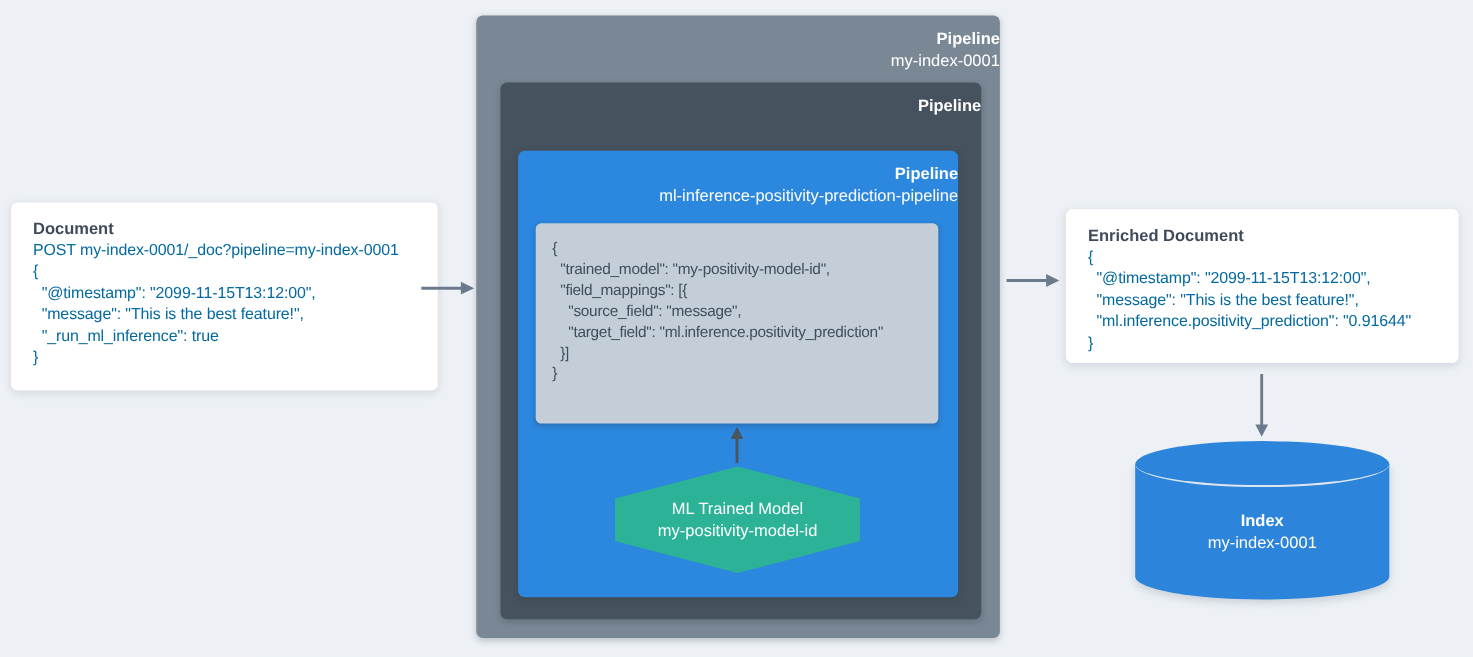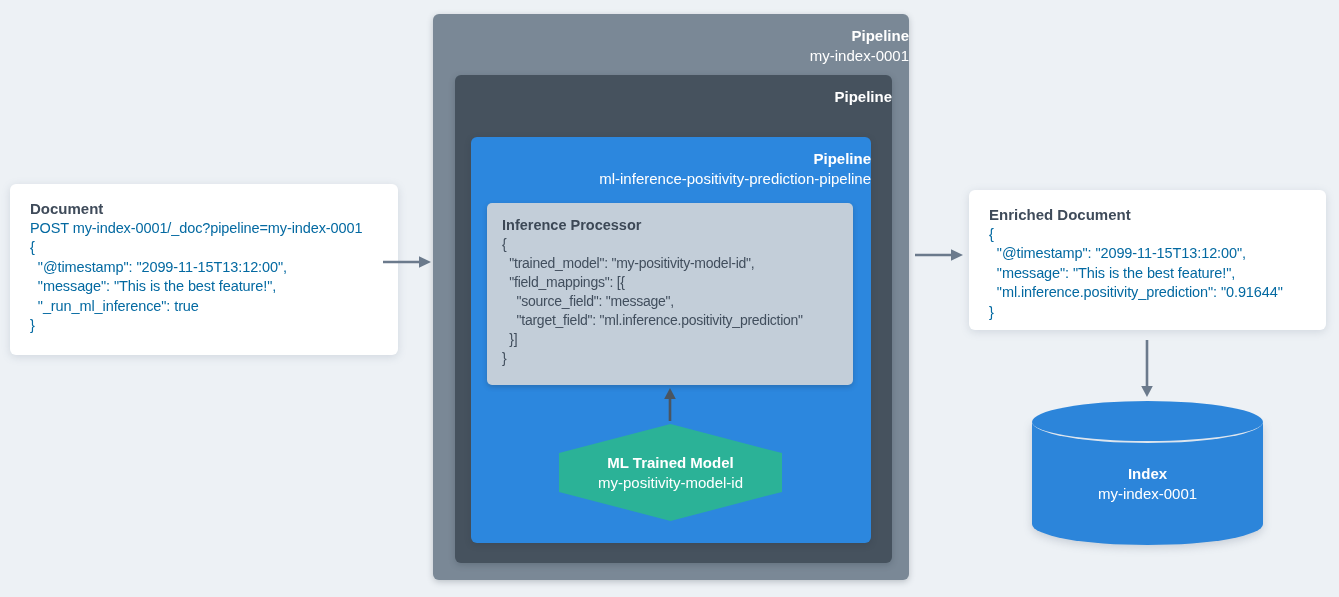--- a/index.html
+++ b/index.html
@@ -49,21 +49,21 @@
   .proc .card-title { font-size: 14.5px; line-height: 19px; color: #3c4856; }
   .proc .code-lines { font-size: 14px; line-height: 19px; color: #414e5d; letter-spacing: -0.25px; }
 
   
   .hexagon {
     background: #2bb297;
     clip-path: polygon(50% 0%, 100% 30%, 100% 70%, 50% 100%, 0% 70%, 0% 30%);
     display: flex; flex-direction: column; align-items: center; justify-content: center;
     color: #fff; text-align: center;
   }
-  .hexagon .t { font-size: 15px; font-weight: bold; line-height: 20px; }
+  .hexagon .t { font-size: 15px; font-weight: normal; line-height: 20px; }
   .hexagon .n { font-size: 15px; line-height: 20px; }
 
   
   .cylinder { }
   .cyl-body {
     position: absolute; left: 0; right: 0; top: 21px; bottom: 0;
     background: #2c85da;
     border-radius: 0 0 116px 116px / 0 0 21px 21px;
     box-shadow: 0 3px 8px rgba(100,115,135,0.28);
   }
@@ -109,21 +109,20 @@
         <div class="t">Pipeline</div>
       </div>
 
       <div class="pipe-box pipe-inner abs" style="left:16px; top:62px; width:400px; height:406px;">
         <div class="pipe-head">
           <div class="t">Pipeline</div>
           <div class="n">ml-inference-positivity-prediction-pipeline</div>
         </div>
 
         <div class="proc abs" style="left:16px; top:66px; width:366px; height:182px;">
-          <div class="card-title">Inference Processor</div>
           <div class="code-lines"><div>{</div><div>  "trained_model": "my-positivity-model-id",</div><div>  "field_mappings": [{</div><div>    "source_field": "message",</div><div>    "target_field": "ml.inference.positivity_prediction"</div><div>  }]</div><div>}</div></div>
         </div>
 
         <svg class="arrow" style="left:189px; top:250px;" width="20" height="36">
           <line x1="10" y1="34" x2="10" y2="11" stroke="#4a5560" stroke-width="2.6"></line>
           <path d="M4.2 12 L10 1 L15.8 12 Z" fill="#4a5560"></path>
         </svg>
 
         <div class="hexagon abs" style="left:88px; top:287px; width:223px; height:97px;">
           <div class="t">ML Trained Model</div>

